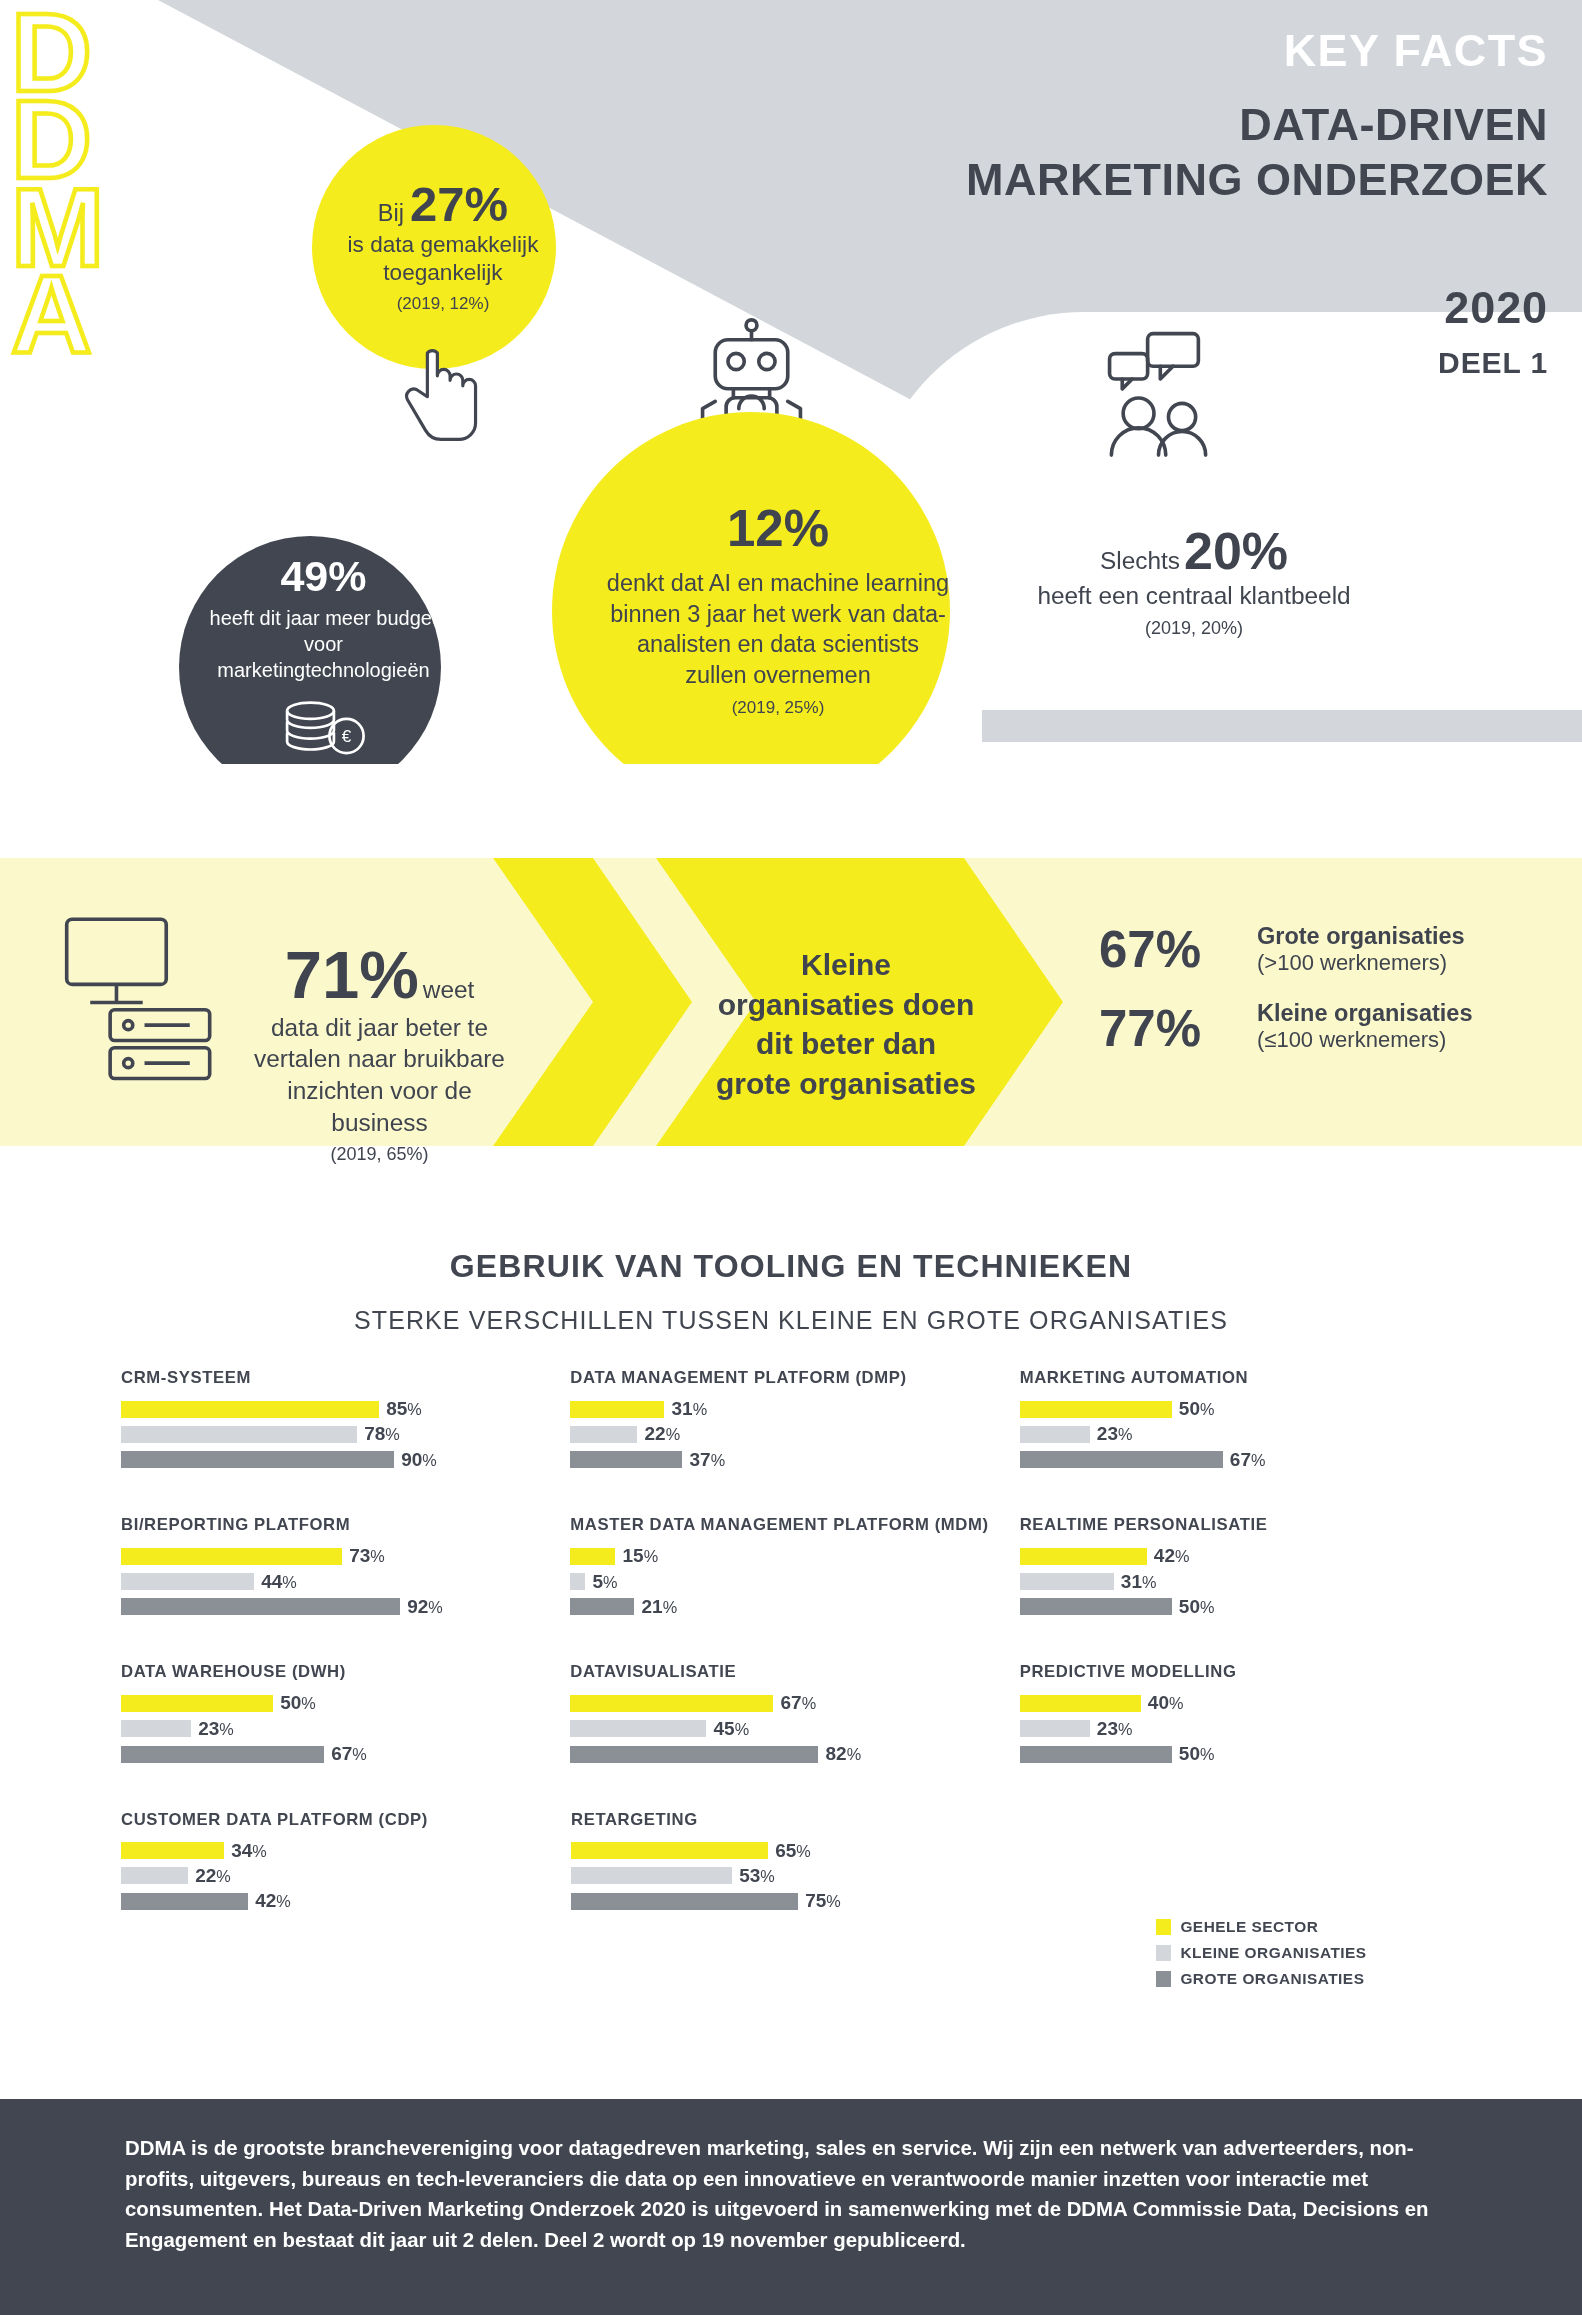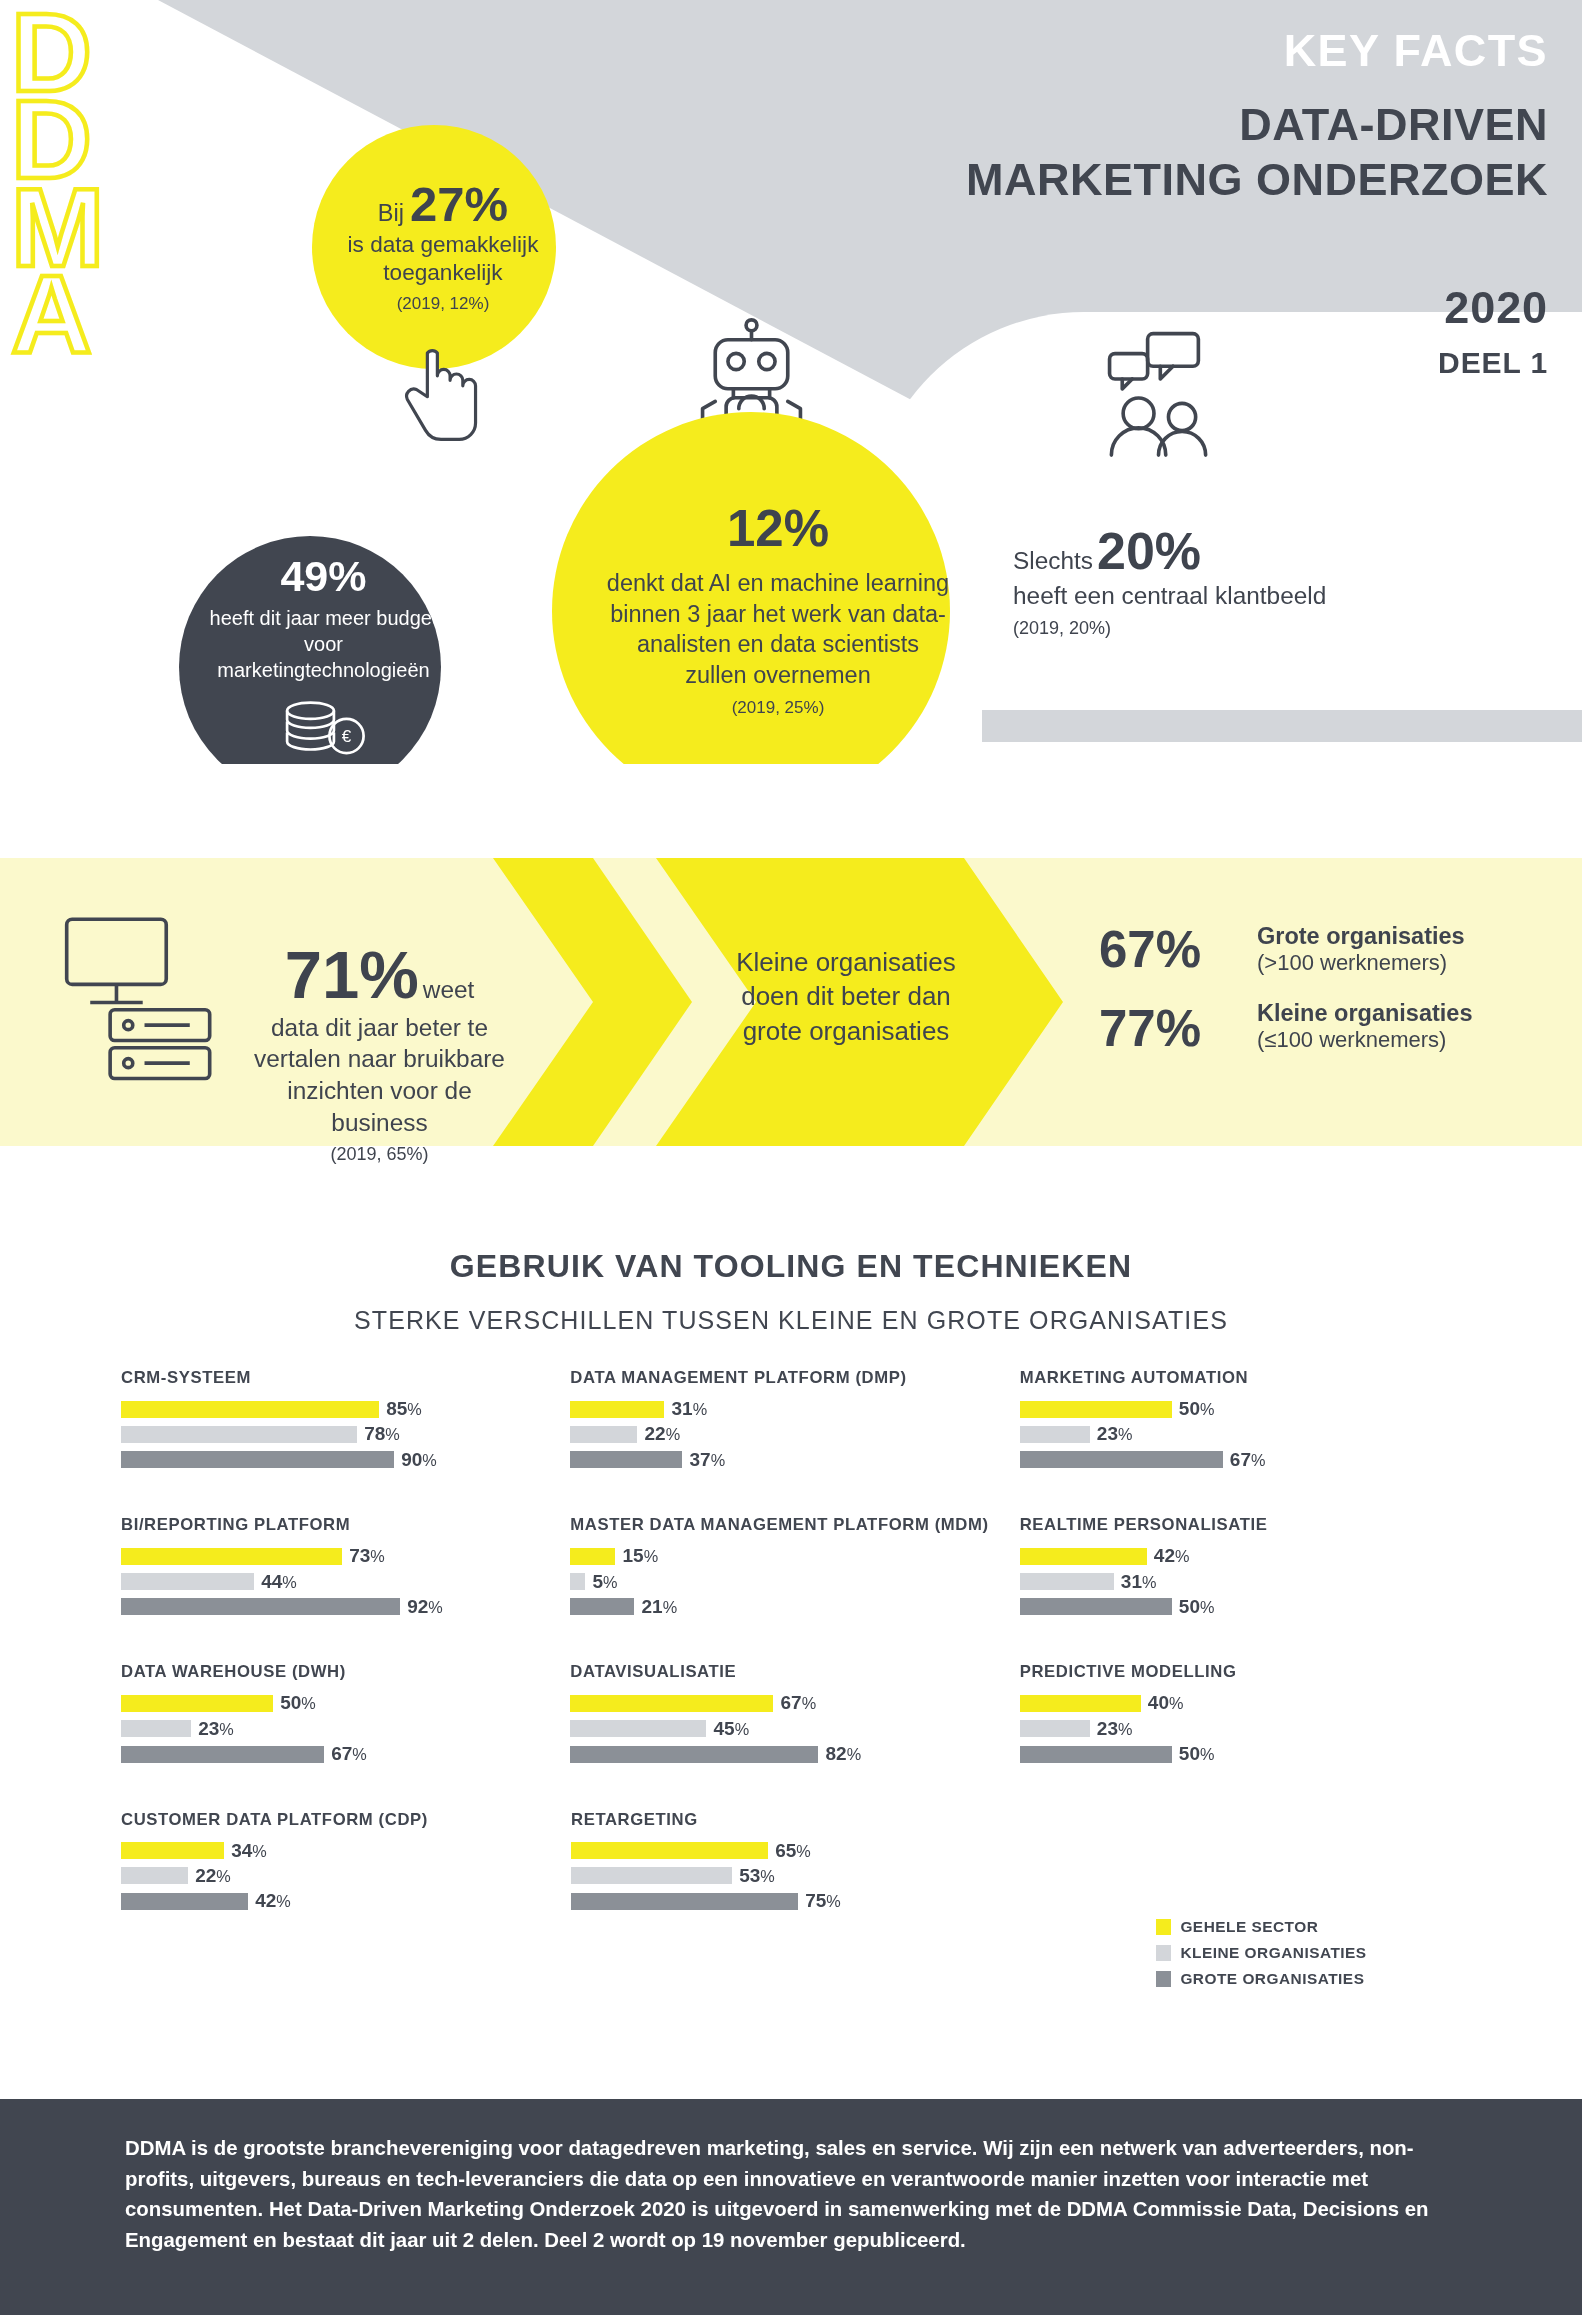--- a/index.html
+++ b/index.html
@@ -213,21 +213,21 @@
           <path d="M82 40 l0 14 14 -14"></path>
         <rect x="26" y="26" width="42" height="28" rx="6"></rect>
           <path d="M40 54 l0 11 11 -11"></path>
         <circle cx="58" cy="92" r="17"></circle>
         <path d="M28 138 a30 30 0 0 1 60 0"></path>
         <circle cx="106" cy="96" r="15"></circle>
         <path d="M80 138 a26 26 0 0 1 52 0"></path>
       </g>
     </svg>
 
-    <div style="position:absolute; left:1013px; top:525px; width:362px; ">
+    <div style="position:absolute; left:1013px; top:525px; width:362px; text-align:center;">
       <div style="line-height:1;">
         <span style="font-size:24.4px; color:#3f444e;">Slechts</span>
         <span class="big" style="font-size:52px; color:#3f444e;">20%</span>
       </div>
       <div style="font-size:24.4px; color:#3f444e; margin-top:3.6px; line-height:1.25;">heeft een centraal klantbeeld</div>
       <div style="font-size:18px; color:#3f444e; margin-top:7.2px;">(2019, 20%)</div>
     </div>
   </div>
 
   <div class="band">
@@ -250,21 +250,21 @@
 
     <div style="position:absolute; left:253px; top:40px; width:253px; text-align:center;">
       <div style="line-height:1;margin-top:43px;">
         <span class="big" style="font-size:67px; color:#3f444e;">71%</span>
         <span style="font-size:24.4px; color:#3f444e;">weet</span>
       </div>
       <div style="font-size:24.4px; color:#3f444e; margin-top:3.6px; line-height:1.3;">data dit jaar beter te vertalen naar bruikbare inzichten voor de business</div>
       <div style="font-size:18px; color:#3f444e; margin-top:5.4px;">(2019, 65%)</div>
     </div>
 
-    <div style="position:absolute; left:715px; top:87px; width:262px; text-align:center; font-size:26px; font-weight:normal; color:#3f444e; line-height:1.32;">Kleine organisaties doen dit beter dan grote organisaties</div>
+    <div style="position:absolute; left:715px; top:87px; width:262px; text-align:center; font-size:30px; font-weight:bold; color:#3f444e; line-height:1.32;">Kleine organisaties doen dit beter dan grote organisaties</div>
 
     <div style="position:absolute; left:1099px; top:62px;">
       <div style="display:flex; align-items:center; margin-bottom:20px;">
         <span class="big" style="font-size:51px; color:#3f444e; width:158px;">67%</span>
         <span style="line-height:1.2;">
           <span style="display:block; font-size:23.5px; font-weight:bold; color:#3f444e;">Grote organisaties</span>
           <span style="display:block; font-size:22px; color:#3f444e;">(&gt;100 werknemers)</span>
         </span>
       </div>
       <div style="display:flex; align-items:flex-start;">

